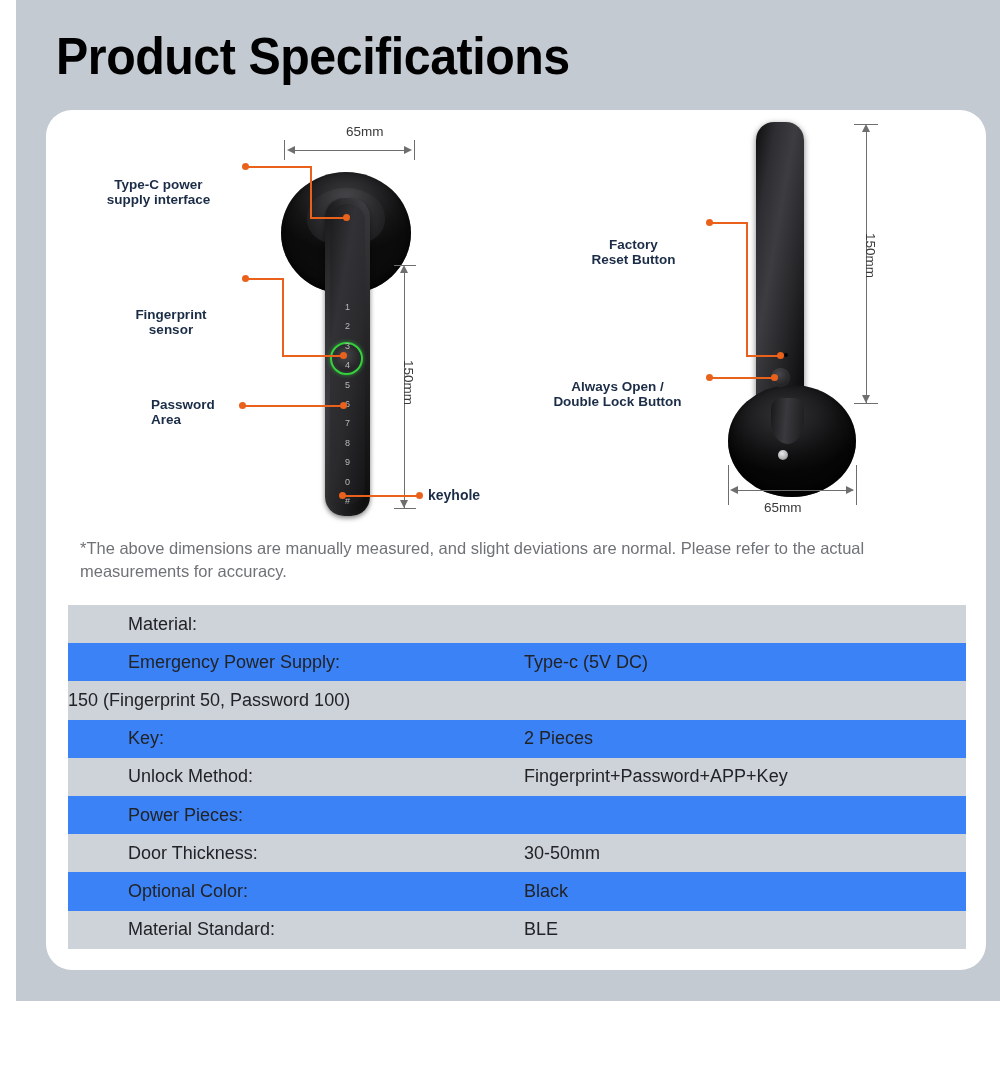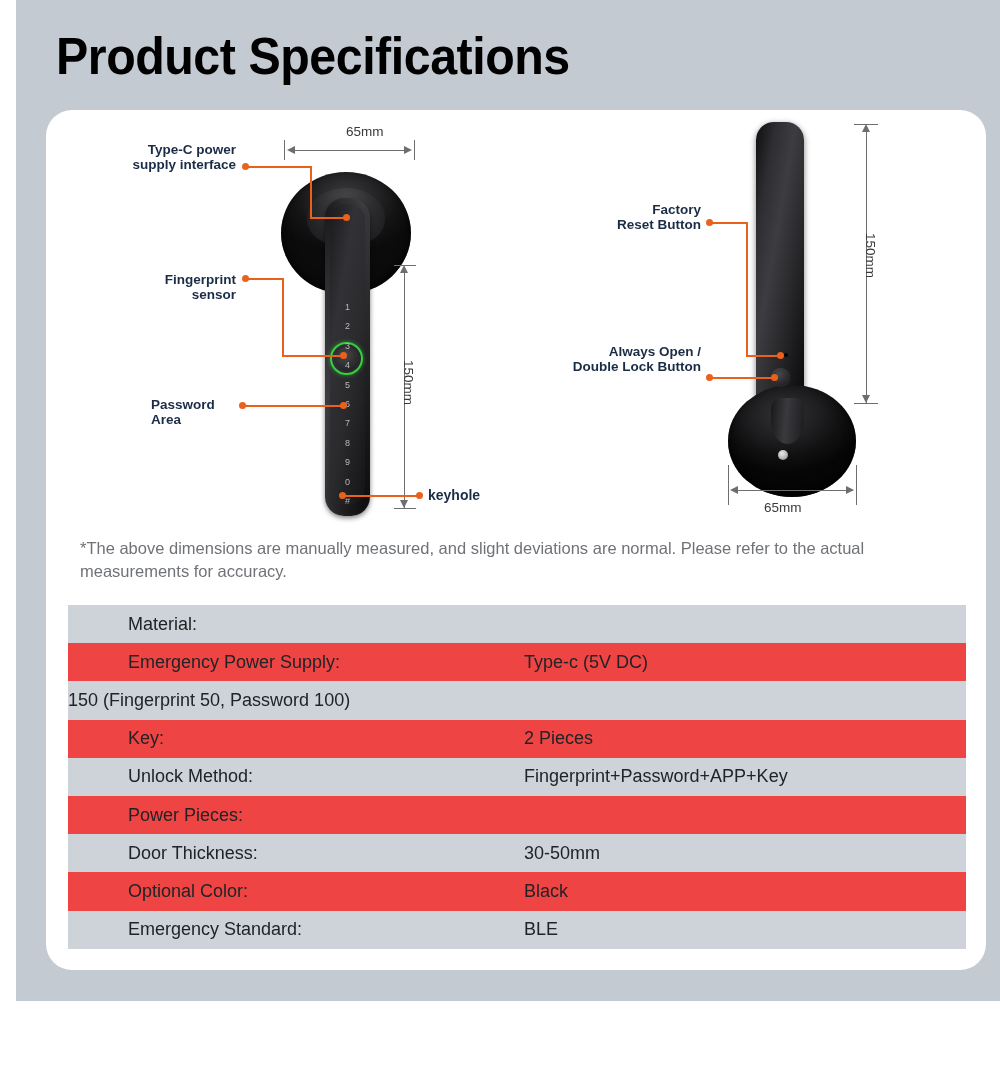--- a/index.html
+++ b/index.html
@@ -68,21 +68,21 @@
 
   .lbl {
     position: absolute;
     color: #1b2c47;
     font-size: 13.5px;
     font-weight: bold;
     line-height: 14.5px;
     white-space: pre-line;
     font-family: "Liberation Sans", sans-serif;
   }
-  .lbl.right-al { text-align: right; }
+  .lbl.right-al { text-align: center; margin-top: 35px; }
 
   .dot {
     position: absolute;
     width: 7px; height: 7px;
     border-radius: 50%;
     background: #e9611b;
   }
   .lead {
     position: absolute;
     background: #e9611b;
@@ -255,21 +255,21 @@
     top: 495px;
     width: 898px;
   }
   .spec-row {
     display: flex;
     align-items: center;
     height: 38.2px;
     box-sizing: border-box;
   }
   .spec-row.odd  { background: #ced3d9; }
-  .spec-row.even { background: #ef4444; align-items: center; }
+  .spec-row.even { background: #3b82f6; align-items: center; }
   .spec-key {
     width: 456px;
     padding-left: 60px;
     box-sizing: border-box;
     color: #222326;
     font-size: 18px;
     font-family: "Liberation Sans", sans-serif;
   }
   .spec-val {
     flex: 1;
@@ -420,19 +420,19 @@
       </div>
       <div class="spec-row odd">
         <div class="spec-key">Door Thickness:</div>
         <div class="spec-val">30-50mm</div>
       </div>
       <div class="spec-row even">
         <div class="spec-key">Optional Color:</div>
         <div class="spec-val">Black</div>
       </div>
       <div class="spec-row odd">
-        <div class="spec-key">Emergency Standard:</div>
+        <div class="spec-key">Material Standard:</div>
         <div class="spec-val">BLE</div>
       </div>
     </div>
 
   </div>
 </div>
 
 </body></html>

